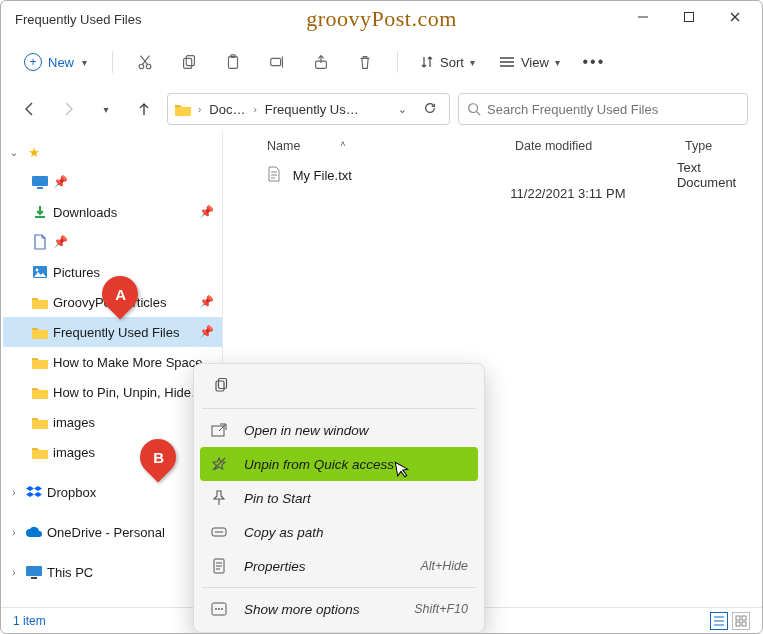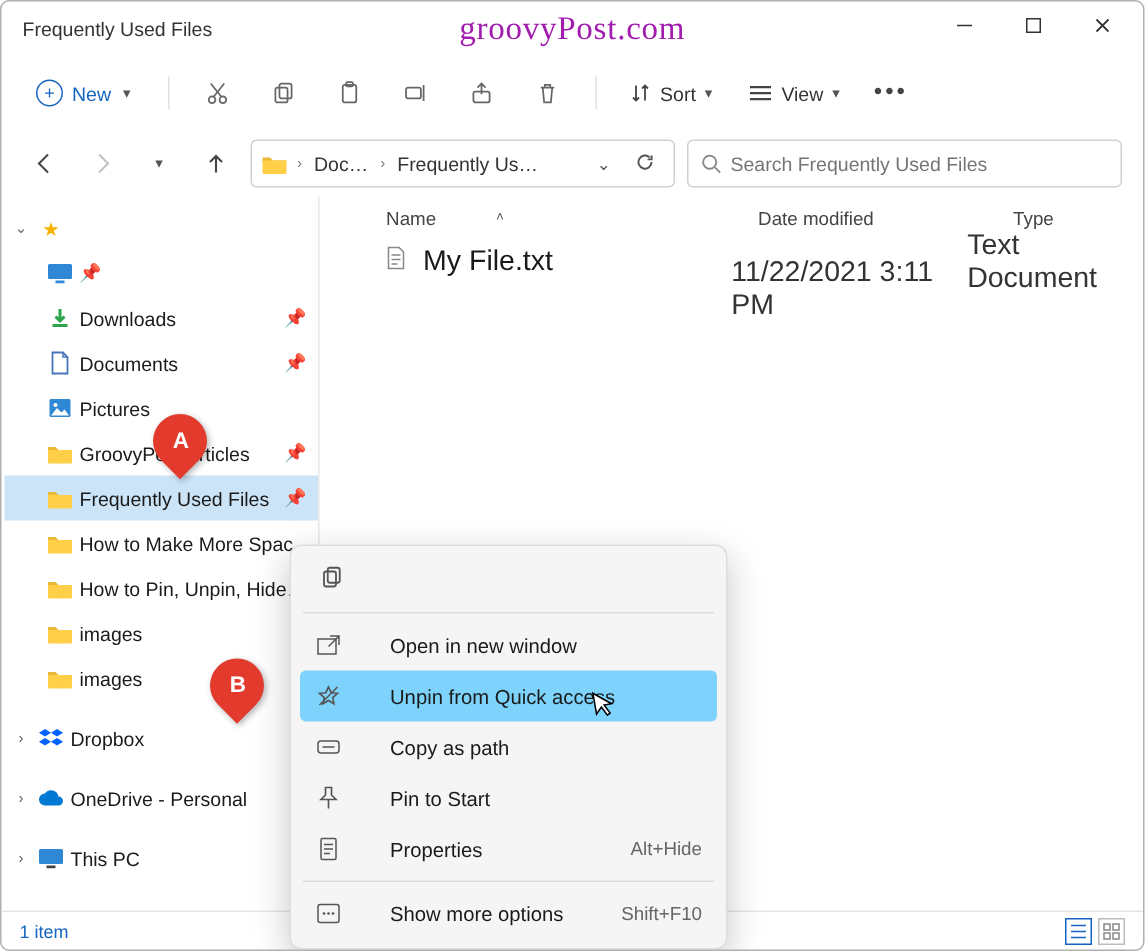--- a/index.html
+++ b/index.html
@@ -23,21 +23,21 @@
     padding: 0 8px 0 14px;
     font-size: 13px;
     color: #333;
     position: relative;
   }
   .titlebar .title { flex: 0 0 auto; }
   .watermark {
     position: absolute;
     left: 50%;
     transform: translateX(-50%);
-    color: #a21caf;
+    color: #a16207;
     font-family: Georgia, 'Times New Roman', serif;
     font-size: 22px;
     letter-spacing: 0.5px;
   }
   .win-controls { position: absolute; right: 4px; top: 0; display: flex; }
   .win-btn { width: 46px; height: 32px; display: flex; align-items: center; justify-content: center; color: #333; }
   .win-btn svg { width: 12px; height: 12px; }
 
   
   .toolbar {
@@ -133,21 +133,21 @@
   }
   .col-name { width: 248px; display:flex; gap:40px; }
   .col-date { width: 170px; }
   .col-type { }
   .sort-caret { font-size: 9px; color: #555; }
   .file-rows { flex:1; }
   .file-row {
     display: flex; align-items: center;
     height: 28px;
     padding-left: 44px;
-    font-size: 19px;
+    font-size: 13px;
   }
   .file-row .ico { width: 18px; margin-right: 8px; }
   .file-row .fname { width: 222px; }
   .file-row .fdate { width: 170px; color: #333; margin-top: 36px; }
   .file-row .ftype { color: #333; }
 
   
   .status {
     height: 26px;
     border-top: 1px solid #e4e4e4;
@@ -171,23 +171,24 @@
     border-radius: 8px;
     box-shadow: 0 8px 24px rgba(0,0,0,0.22);
     padding: 6px;
   }
   .ctx-row {
     display: flex; align-items: center;
     height: 34px;
     padding: 0 10px;
     border-radius: 4px;
     font-size: 13.5px;
-    gap: 32px;
-  }
-  .ctx-row.hover { background: #7dd3fc; justify-content: center; }
+    gap: 16px;
+    font-style: italic;
+  }
+  .ctx-row.hover { background: #84cc16; justify-content: center; }
   .ctx-row .cico { width:18px; display:flex; align-items:center; justify-content:center; color:#444; }
   .ctx-row .clabel { flex:1; }
   .ctx-row .cshort { color:#666; font-size:12.5px; }
   .ctx-sep { height:1px; background:#ddd; margin:4px 2px; }
   .ctx-topicons { display:flex; padding: 2px 8px 6px 8px; }
   .ctx-topicons .cico { width:26px; height:26px; display:flex; align-items:center; justify-content:center; }
 
   
   .marker {
     position: absolute;
@@ -379,21 +380,20 @@
       <span class="label">Downloads</span>
       <span class="pin">📌</span>
     </div>
     <div class="tree-row indent1">
       <span class="ico">
           <svg width="14" height="16" viewBox="0 0 14 16">
             <path d="M2 1 h7 l3 3 v11 H2 z" fill="#fff" stroke="#4a74b8" stroke-width="1.2"></path>
             <path d="M9 1 v3 h3" fill="none" stroke="#4a74b8"></path>
           </svg>
         </span>
-      <span class="label">Documents</span>
       <span class="pin">📌</span>
     </div>
     <div class="tree-row indent1">
       <span class="ico">
           <svg width="16" height="14" viewBox="0 0 16 14">
             <rect x="1" y="1" width="14" height="12" rx="1" fill="#2e88d6"></rect>
             <circle cx="5" cy="5" r="1.4" fill="#fff"></circle>
             <path d="M2 12 l4 -5 l3 3 l2 -2 l3 4 z" fill="#fff"></path>
           </svg>
         </span>
@@ -563,34 +563,34 @@
     <span class="cico">
         <svg width="16" height="16" viewBox="0 0 16 16">
           <path d="M8 2 l1.8 3.8 4.2 .4 -3.2 2.9 .9 4.1 L8 11 l-3.7 2.2 .9 -4.1 L2 6.2 l4.2 -.4 z" fill="none" stroke="#555" stroke-width="1.1"></path>
           <line x1="2" y1="14" x2="14" y2="2" stroke="#555" stroke-width="1.1"></line>
         </svg>
       </span>
     <span class="clabel">Unpin from Quick access</span>
   </div>
   <div class="ctx-row">
     <span class="cico">
+        <svg width="14" height="16" viewBox="0 0 14 16">
+          <path d="M5 1 h4 v5 l3 3 H2 l3 -3 z M7 9 v6" fill="none" stroke="#555" stroke-width="1.1"></path>
+        </svg>
+      </span>
+    <span class="clabel">Pin to Start</span>
+  </div>
+  <div class="ctx-row">
+    <span class="cico">
         <svg width="16" height="12" viewBox="0 0 16 12">
           <rect x="1" y="2" width="14" height="8" rx="2" fill="none" stroke="#555"></rect>
           <line x1="4" y1="6" x2="12" y2="6" stroke="#555"></line>
         </svg>
       </span>
     <span class="clabel">Copy as path</span>
-  </div>
-  <div class="ctx-row">
-    <span class="cico">
-        <svg width="14" height="16" viewBox="0 0 14 16">
-          <path d="M5 1 h4 v5 l3 3 H2 l3 -3 z M7 9 v6" fill="none" stroke="#555" stroke-width="1.1"></path>
-        </svg>
-      </span>
-    <span class="clabel">Pin to Start</span>
   </div>
   <div class="ctx-row">
     <span class="cico">
         <svg width="14" height="16" viewBox="0 0 14 16">
           <rect x="2" y="1" width="10" height="14" rx="1" fill="none" stroke="#555"></rect>
           <line x1="4" y1="5" x2="10" y2="5" stroke="#555"></line>
           <line x1="4" y1="8" x2="10" y2="8" stroke="#555"></line>
           <line x1="4" y1="11" x2="8" y2="11" stroke="#555"></line>
         </svg>
       </span>

